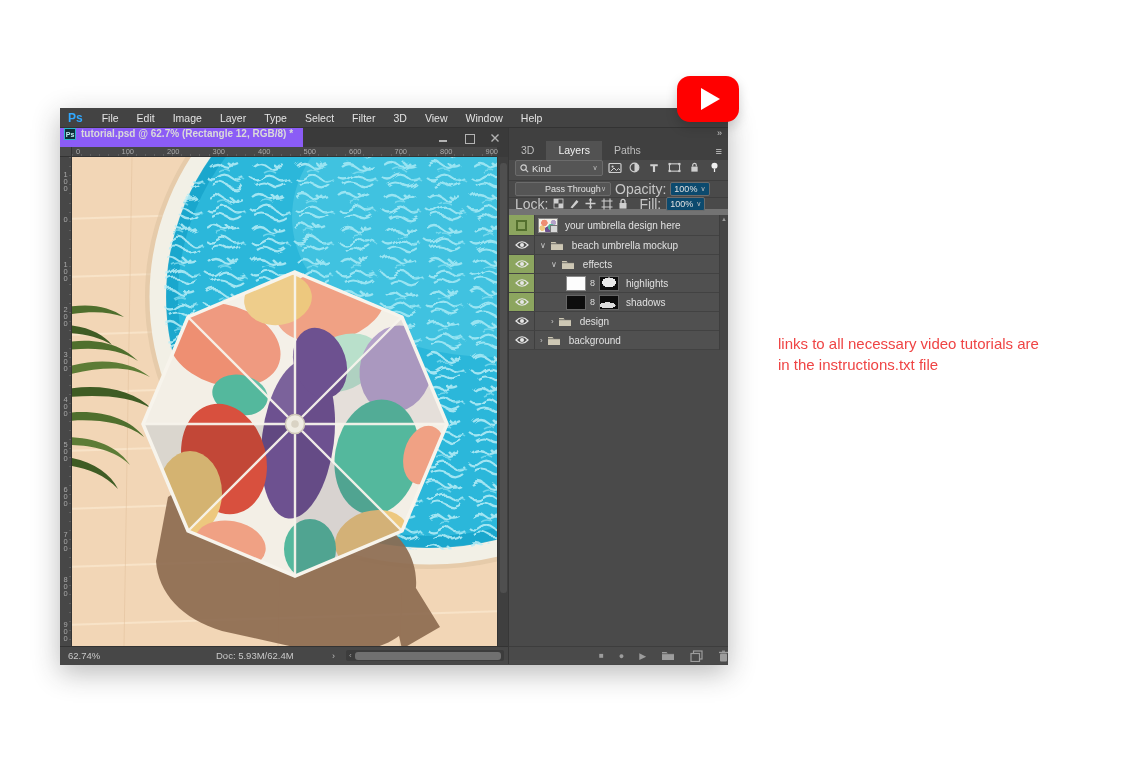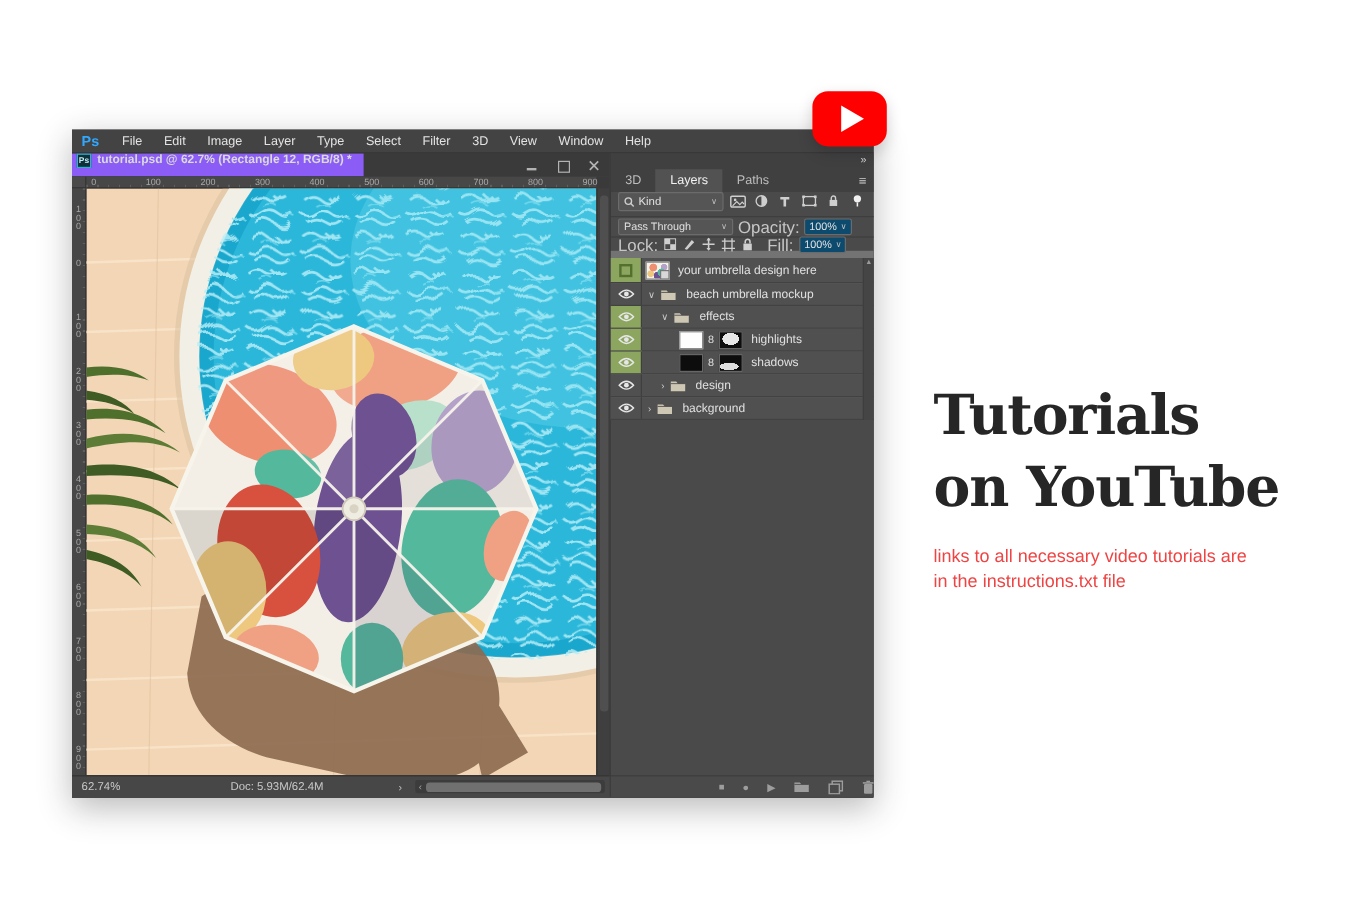--- a/index.html
+++ b/index.html
@@ -39,21 +39,21 @@
   .left-ruler .rlabel { position:absolute; left:2px; width:7px; font-size:7.5px; line-height:7px; color:#a9a9a9; word-break:break-all; text-align:center; }
 
   .canvas-wrap { position:absolute; left:12px; top:10px; width:425px; height:489px; background:#2e2e2e; }
   .canvas-wrap svg { display:block; }
 
   .v-scroll { position:absolute; right:0; top:10px; width:11px; height:489px; background:#3f3f3f; border-left:1px solid #333; }
   .v-thumb { position:absolute; left:2px; top:6px; width:7px; height:430px; background:#4f4f4f; border-radius:3px; }
 
   .status-bar { height:18px; background:#474747; border-top:1px solid #333; display:flex; align-items:center; font-size:9.5px; color:#c9c9c9; position:relative; }
   .zoom-pct { padding-left:8px; width:70px; }
-  .doc-size { position:absolute; left:132px; }
+  .doc-size { position:absolute; left:156px; }
   .status-arrow { position:absolute; left:272px; color:#bdbdbd; font-size:9px; }
   .h-scroll { position:absolute; left:286px; right:4px; top:3px; bottom:3px; background:#3c3c3c; border-radius:2px; display:flex; align-items:center; }
   .h-arrow { color:#9f9f9f; font-size:8px; padding:0 3px; }
   .h-thumb { height:8px; flex:1; background:#707070; border-radius:3px; margin-right:3px; }
 
   
   .panel-column { width:220px; background:#4a4a4a; border-left:1px solid #373737; display:flex; flex-direction:column; font-size:10px; }
   .panel-top { height:12px; background:#404040; position:relative; }
   .collapse-ic { position:absolute; right:7px; top:0; font-size:9px; color:#cfcfcf; letter-spacing:-1px; }
   .panel-tabs { height:20px; background:#404040; display:flex; align-items:flex-end; position:relative; }
@@ -62,21 +62,21 @@
   .panel-menu-ic { position:absolute; right:6px; bottom:4px; color:#cfcfcf; font-size:11px; line-height:9px; }
 
   .kind-row { height:21px; display:flex; gap:4px; padding:0 6px; border-bottom:1px solid #3e3e3e; }
   .kind-select { width:88px; height:16px; background:#555; border:1px solid #6b6b6b; border-radius:2px; display:flex; align-items:center; padding:0 4px; gap:3px; }
   .kind-select .lbl { flex:1; font-size:9.5px; color:#e0e0e0; }
   .dd-chev { font-size:7px; color:#bdbdbd; }
   .fbtn { width:16px; height:15px; display:flex; align-items:center; justify-content:center; color:#cfcfcf; }
   .fbtn svg { display:block; }
   .filter-toggle { margin-left:auto; }
 
-  .blend-row { height:17px; display:flex; align-items:center; gap:4px; padding:0 6px; border-bottom:1px solid #3e3e3e; }
+  .blend-row { height:17px; display:flex; align-items:center; gap:4px; padding:0 6px; border-bottom:1px solid #3e3e3e;text-align:right; }
   .blend-select { width:96px; height:14px; background:#555; border:1px solid #6b6b6b; border-radius:2px; display:flex; align-items:center; padding:0 4px; }
   .blend-select .lbl { flex:1; font-size:9px; color:#e0e0e0; }
   .mini-label { font-size:14px; color:#c6c6c6; }
   .val-box { height:14px; background:#0c4a6e; border:1px solid #6b6b6b; border-radius:2px; display:flex; align-items:center; gap:3px; padding:0 3px; font-size:9px; color:#e0e0e0; }
 
   .lock-row { height:17px; display:flex; align-items:center; gap:5px; padding:0 6px; border-bottom:6px solid #737373; }
   .lock-ic { color:#cfcfcf; display:flex; align-items:center; }
 
   .layer-list { position:relative; background:#737373; }
   .lrow { display:flex; align-items:center; height:19px; border-bottom:1px solid #424242; background:#505050; position:relative; }
@@ -598,17 +598,16 @@
         </div>
       </div>
     </div>
   </div>
 
   <div class="yt-logo">
     <div class="yt-play"></div>
   </div>
 
   <div class="promo">
-    <h1><span>Tutorials</span><br><span>on YouTube</span></h1>
     <p>links to all necessary video tutorials are in the instructions.txt file</p>
   </div>
 
 </div>
 
 </body></html>

